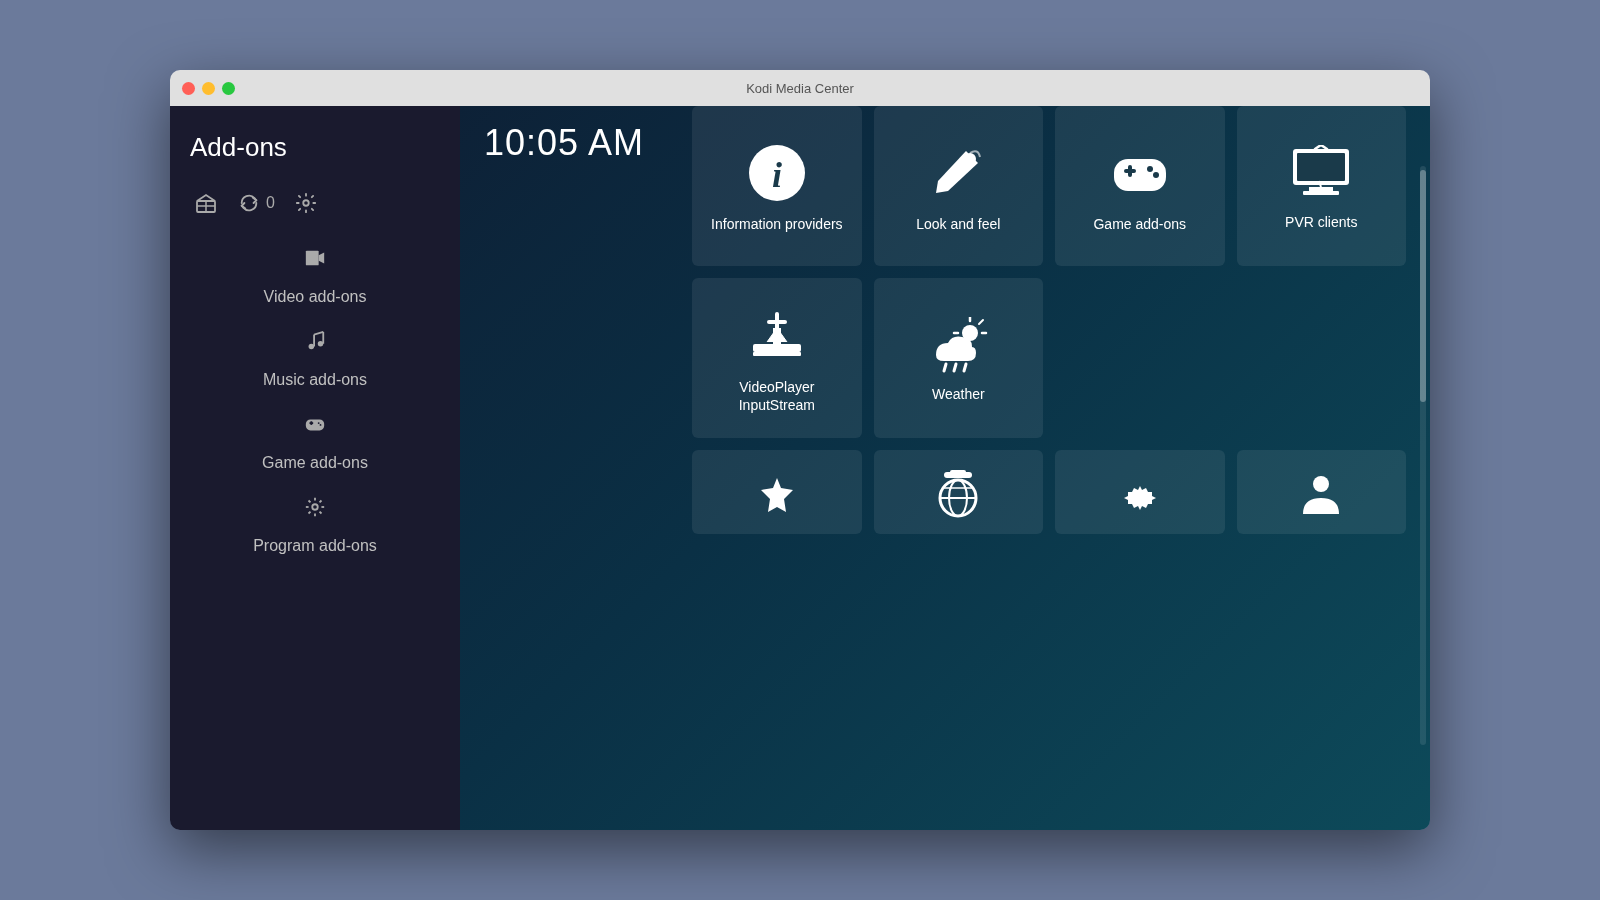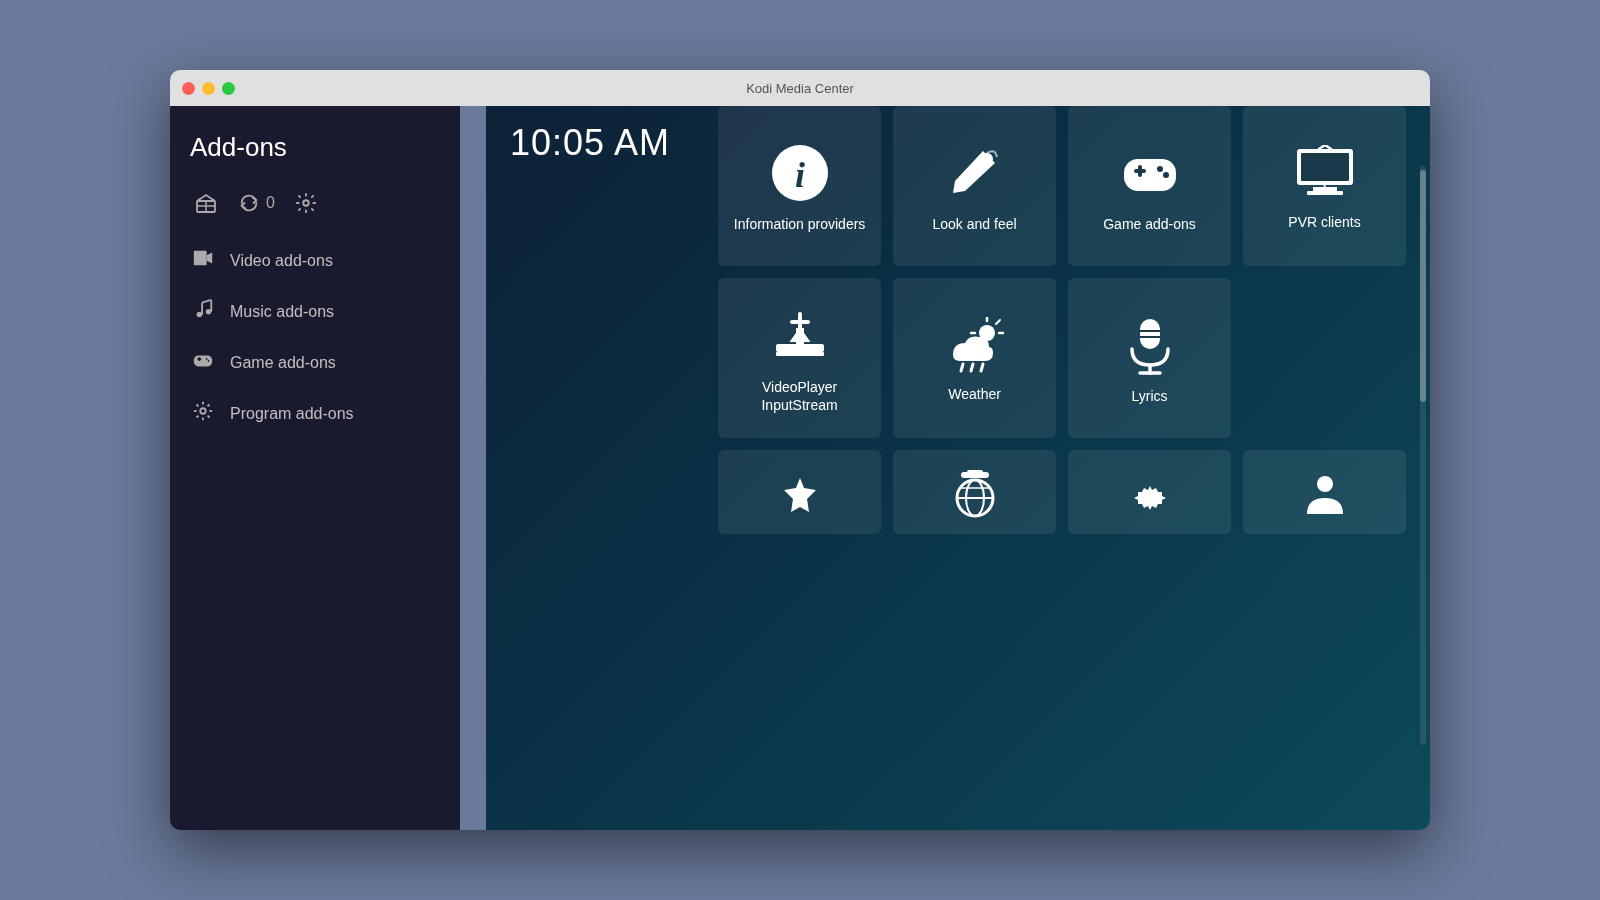--- a/index.html
+++ b/index.html
@@ -47,21 +47,20 @@
       position: absolute;
       left: 50%;
       transform: translateX(-50%);
       font-size: 13px;
       color: #555;
     }
     .app-body {
       display: flex;
       flex: 1;
       overflow: hidden;
-      gap: 26px;
     }
     .sidebar {
       width: 290px;
       background: #1a1a2e;
       flex-shrink: 0;
       display: flex;
       flex-direction: column;
       padding-top: 10px;
     }
     .sidebar-header {
@@ -94,20 +93,21 @@
       flex: 1;
     }
     .nav-item {
       display: flex;
       align-items: center;
       gap: 14px;
       padding: 12px 20px;
       color: #c0c0c0;
       font-size: 16px;
       cursor: pointer;
+      flex-direction: column;
     }
     .nav-item.active {
       background: #00a8c6;
       color: #fff;
     }
     .nav-item .nav-icon {
       font-size: 20px;
       width: 26px;
       text-align: center;
       flex-shrink: 0;
@@ -405,36 +405,20 @@
 
                 <line x1="20" y1="47" x2="18" y2="54" stroke="white" stroke-width="3" stroke-linecap="round"></line>
                 <line x1="30" y1="47" x2="28" y2="54" stroke="white" stroke-width="3" stroke-linecap="round"></line>
                 <line x1="40" y1="47" x2="38" y2="54" stroke="white" stroke-width="3" stroke-linecap="round"></line>
               </svg>
             </div>
             <span class="card-label">Weather</span>
           </div>
 
 
-          <div class="addon-card">
-            <div class="card-icon">
-              <svg width="52" height="60" viewBox="0 0 52 60" fill="white">
-
-                <rect x="16" y="4" width="20" height="30" rx="10" fill="white"></rect>
-
-                <line x1="16" y1="16" x2="36" y2="16" stroke="#1a3a4a" stroke-width="2"></line>
-                <line x1="16" y1="22" x2="36" y2="22" stroke="#1a3a4a" stroke-width="2"></line>
-
-                <path d="M8 34 Q8 50 26 50 Q44 50 44 34" fill="none" stroke="white" stroke-width="3.5" stroke-linecap="round"></path>
-                <line x1="26" y1="50" x2="26" y2="58" stroke="white" stroke-width="3.5" stroke-linecap="round"></line>
-                <line x1="16" y1="58" x2="36" y2="58" stroke="white" stroke-width="3.5" stroke-linecap="round"></line>
-              </svg>
-            </div>
-            <span class="card-label">Lyrics</span>
-          </div>
 
         </div>
 
         <div class="partial-row">
 
           <div class="addon-card partial">
             <div class="card-icon">
               <svg width="48" height="48" viewBox="0 0 48 48" fill="white">
                 <path d="M24 8 L28 18 L40 20 L31 29 L33 42 L24 37 L15 42 L17 29 L8 20 L20 18 Z" fill="white"></path>
               </svg>

